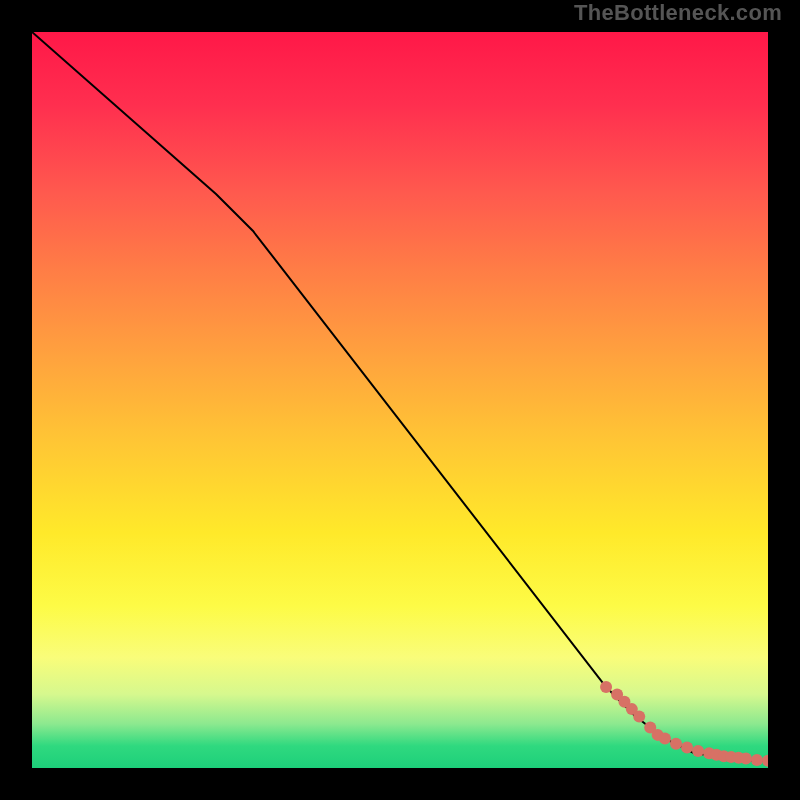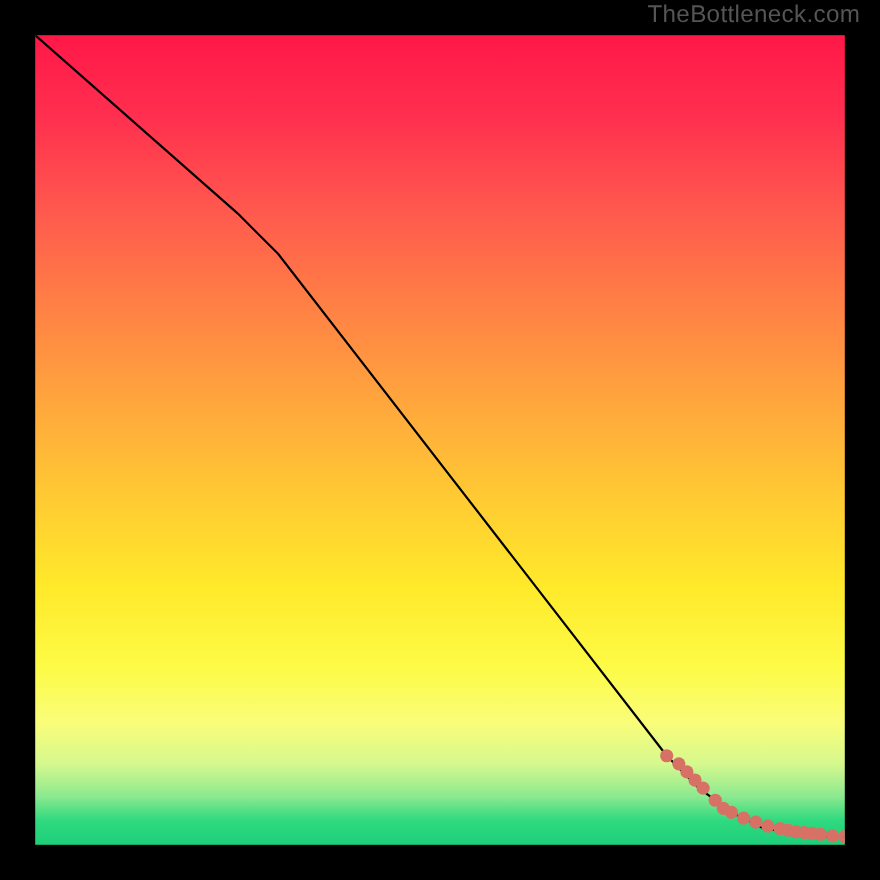--- a/index.html
+++ b/index.html
@@ -15,21 +15,21 @@
     position: relative;
     width: 800px;
     height: 800px;
   }
   .watermark {
     position: absolute;
     top: 0;
     right: 18px;
     color: #555;
     font-size: 22px;
-    font-weight: 400;
+    font-weight: 700;
     font-family: Arial, sans-serif;
     letter-spacing: 0.3px;
     user-select: none;
   }
   .plot-area {
     position: absolute;
     left: 32px;
     top: 32px;
     width: 736px;
     height: 736px;

